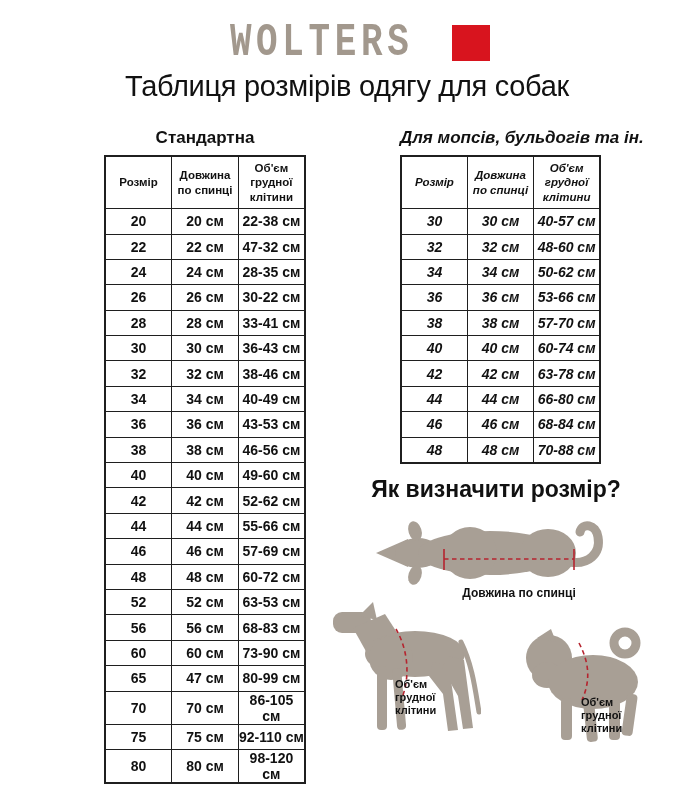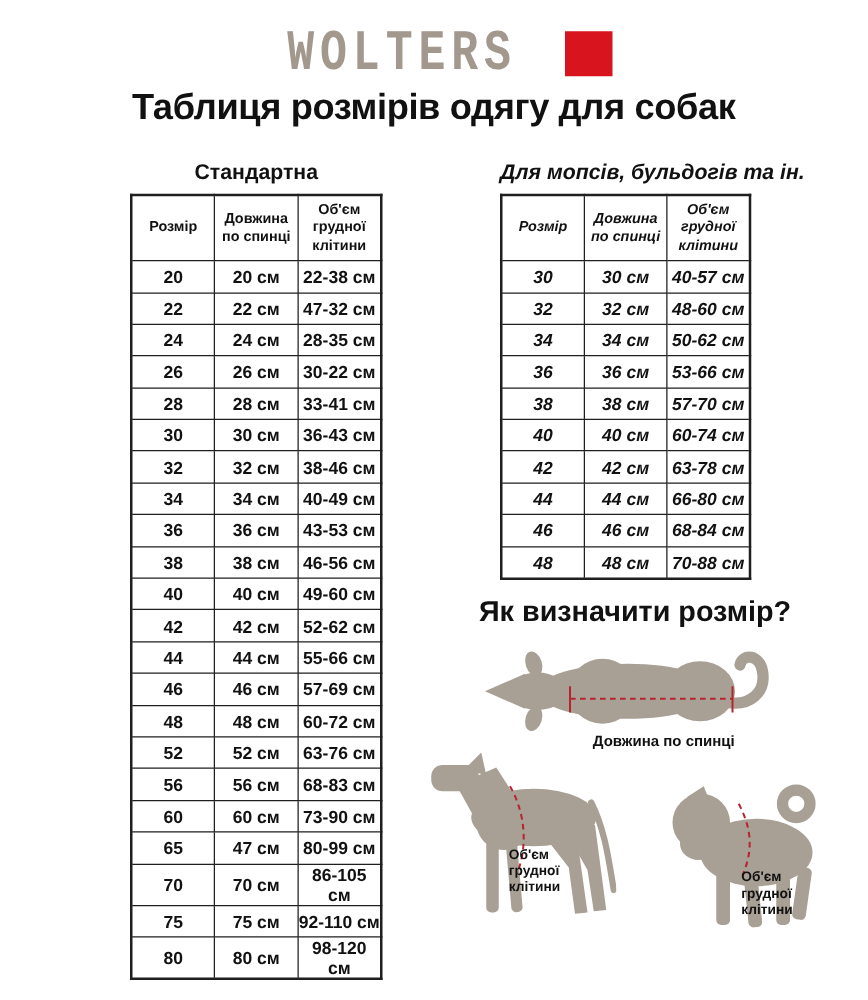--- a/index.html
+++ b/index.html
@@ -15,35 +15,35 @@
   .canvas{position:relative;width:694px;height:800px;background:#ffffff;overflow:hidden;margin:0 auto;}
 
   
   .logo{position:absolute;top:20px;left:0;right:0;display:flex;justify-content:center;align-items:center;gap:12px;font-family:Liberation Mono, monospace;}
   .logo-text{font-size:46px;font-weight:700;letter-spacing:6px;color:var(--logo);
              transform:scaleX(0.78);transform-origin:center;line-height:1;}
   .logo-square{width:38px;height:36px;background:var(--accent);flex:0 0 auto;}
 
   
   .page-title{position:absolute;top:70px;left:0;width:100%;text-align:center;
-              font-size:29px;font-weight:700;letter-spacing:-0.3px;}
+              font-size:29px;font-weight:400;letter-spacing:-0.3px;}
 
   
   .tbl-block{position:absolute;top:128px;padding-left:36px;}
   .tbl-left{left:68px;width:238px;}
   .tbl-right{left:364px;width:237px;font-style:italic;}
   .tbl-title{font-size:17px;font-weight:700;text-align:center;margin-bottom:7px;white-space:nowrap;}
   table{width:100%;border-collapse:collapse;table-layout:fixed;border:2px solid var(--border);}
   th{border:1px solid var(--border);font-size:11.5px;font-weight:700;line-height:1.25;
      padding:4px 2px;text-align:center;vertical-align:middle;height:37px;}
   td{border:1px solid var(--border);font-size:14px;font-weight:700;text-align:center;
      height:25.4px;padding:0;vertical-align:middle;}
 
   
-  .how-to{position:absolute;left:328px;top:476px;width:360px;height:310px;}
+  .how-to{position:absolute;left:316px;top:476px;width:360px;height:310px;}
   .how-title{font-size:23px;font-weight:700;text-align:center;white-space:nowrap;}
   .topview{position:absolute;left:58px;top:42px;width:232px;height:70px;}
   .back-label{position:absolute;left:98px;top:110px;width:210px;text-align:center;
               font-size:12px;font-weight:700;}
   .dogfig{position:absolute;}
   .dog1{left:15px;top:126px;width:150px;height:134px;}
   .dog2{left:205px;top:148px;width:136px;height:122px;}
   .chest-label{position:absolute;font-size:11px;font-weight:700;line-height:1.2;width:54px;}
   .dog1 .chest-label{left:64px;top:76px;}
   .dog2 .chest-label{left:60px;top:72px;}
@@ -147,21 +147,21 @@
             <td>57-69 см</td>
           </tr>
           <tr>
             <td>48</td>
             <td>48 см</td>
             <td>60-72 см</td>
           </tr>
           <tr>
             <td>52</td>
             <td>52 см</td>
-            <td>63-76 см</td>
+            <td>63-53 см</td>
           </tr>
           <tr>
             <td>56</td>
             <td>56 см</td>
             <td>68-83 см</td>
           </tr>
           <tr>
             <td>60</td>
             <td>60 см</td>
             <td>73-90 см</td>

